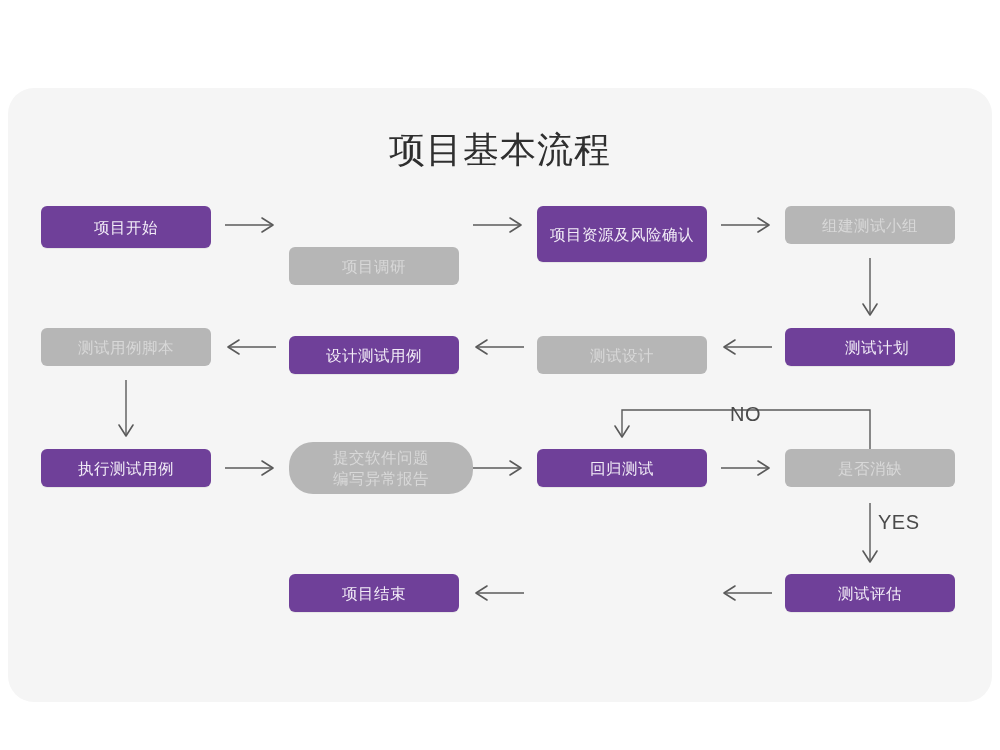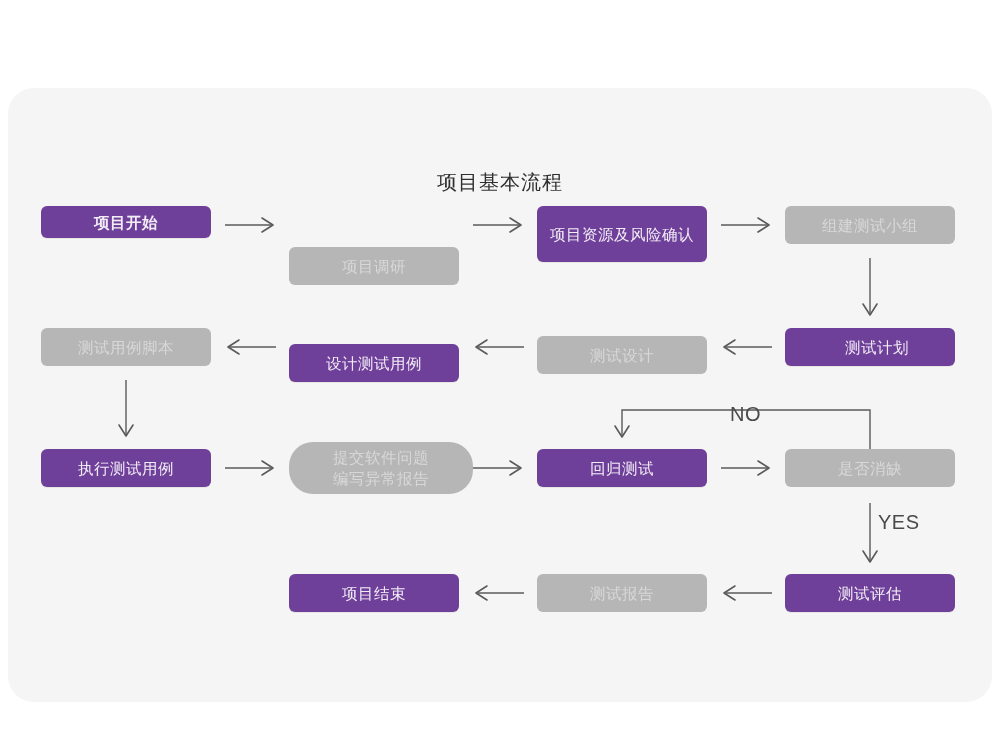--- a/index.html
+++ b/index.html
@@ -28,26 +28,25 @@
     background: #f5f5f5;
     border-radius: 26px;
   }
 
   #title {
     position: absolute;
     left: 0;
     top: 131px;
     width: 1000px;
     text-align: center;
-    font-size: 20px;
+    font-size: 36px;
     color: #2f2f2f;
     letter-spacing: 1px;
     font-weight: 400;
     line-height: 38px;
-    margin-top: 32px;
   }
 
   .node {
     position: absolute;
     box-sizing: border-box;
     border-radius: 6px;
     display: flex;
     align-items: center;
     justify-content: center;
     text-align: center;
@@ -173,36 +172,35 @@
     <g>
       <line class="wire" x1="772" y1="593" x2="725" y2="593"></line>
       <polyline class="wire-head" points="735,586 724,593 735,600"></polyline>
     </g>
     <g>
       <line class="wire" x1="524" y1="593" x2="477" y2="593"></line>
       <polyline class="wire-head" points="487,586 476,593 487,600"></polyline>
     </g>
   </svg>
 
-  <div class="node purple" style="left:41px;  top:206px; width:170px; height:32px;font-weight:bold;">项目开始</div>
+  <div class="node purple" style="left:41px;  top:206px; width:170px; height:42px;">项目开始</div>
   <div class="node gray" style="left:289px; top:206px; width:170px; height:38px;margin-top:41px;">项目调研</div>
   <div class="node purple" style="left:537px; top:206px; width:170px; height:56px;">项目资源及风险确认</div>
   <div class="node gray" style="left:785px; top:206px; width:170px; height:38px;">组建测试小组</div>
 
   <div class="node gray" style="left:41px;  top:328px; width:170px; height:38px;">测试用例脚本</div>
-  <div class="node purple" style="left:289px; top:344px; width:170px; height:38px;">设计测试用例</div>
+  <div class="node purple" style="left:289px; top:336px; width:170px; height:38px;">设计测试用例</div>
   <div class="node gray" style="left:537px; top:328px; width:170px; height:38px;margin-top:8px;">测试设计</div>
   <div class="node purple" style="left:785px; top:328px; width:170px; height:38px;padding-left:14px;">测试计划</div>
 
   <div class="node purple" style="left:41px;  top:449px; width:170px; height:38px;">执行测试用例</div>
   <div class="node gray" style="left:289px; top:442px; width:184px; height:52px;border-radius:24px;">提交软件问题
 编写异常报告</div>
   <div class="node purple" style="left:537px; top:449px; width:170px; height:38px;">回归测试</div>
   <div class="node gray" style="left:785px; top:449px; width:170px; height:38px;">是否消缺</div>
 
   <div class="node purple" style="left:289px; top:574px; width:170px; height:38px;">项目结束</div>
-  <div class="node gray" style="left:537px; top:574px; width:170px; height:38px;">测试报告</div>
   <div class="node purple" style="left:785px; top:574px; width:170px; height:38px;">测试评估</div>
 
   <div class="edge-label" style="left:730px; top:403px;">NO</div>
   <div class="edge-label" style="left:878px; top:511px;">YES</div>
 
 </div>
 
 </body></html>

